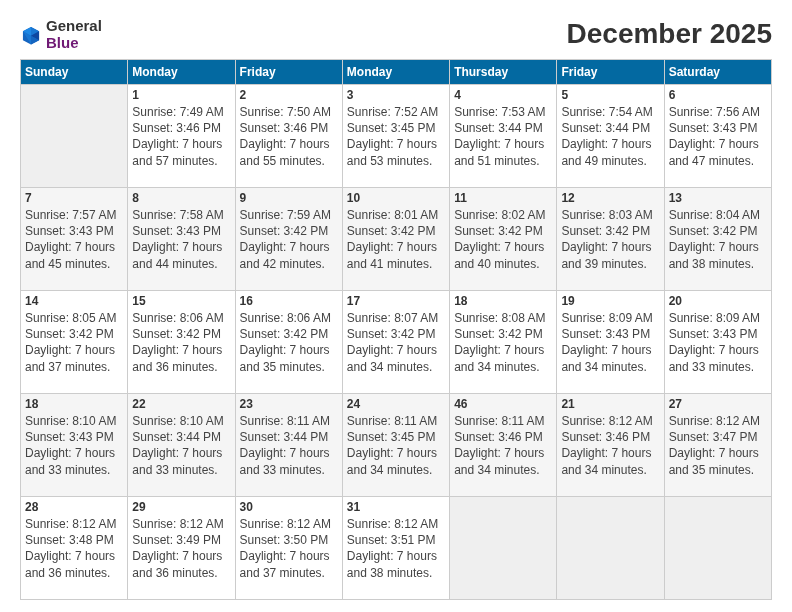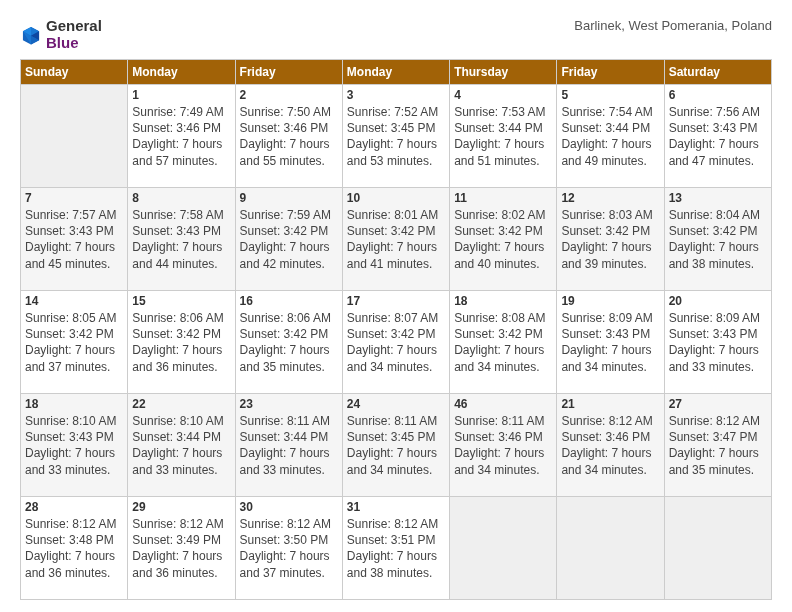--- a/index.html
+++ b/index.html
@@ -51,21 +51,21 @@
       font-size: 13px;
       color: #555;
     }
     .calendar {
       width: 100%;
       border-collapse: collapse;
       flex: 1;
       table-layout: fixed;
     }
     .calendar thead tr th {
-      background: #a16207;
+      background: #0369a1;
       color: #fff;
       font-size: 12px;
       font-weight: bold;
       padding: 5px 4px;
       border: 1px solid #ccc;
       text-align: left;
     }
     .calendar tbody tr td {
       border: 1px solid #ccc;
       vertical-align: top;
@@ -112,21 +112,21 @@
         <polygon points="15,16 26,22 15,28" fill="#1565c0"></polygon>
         <polygon points="4,10 15,16 15,28" fill="#1976d2"></polygon>
         <polygon points="4,10 15,4 15,16" fill="#1e88e5"></polygon>
       </svg>
       <div class="logo-text">
         <span class="general">General</span><br>
         <span class="blue">Blue</span>
       </div>
     </div>
     <div class="title-block">
-      <div class="subtitle">Barlinek, West Pomerania, Poland</div>
+      <div class="month-title">December 2025</div>
     </div>
   </div>
 
   <table class="calendar">
     <thead>
       <tr>
       <th>Sunday</th>
           <th>Monday</th>
           <th>Friday</th>
           <th>Monday</th>

